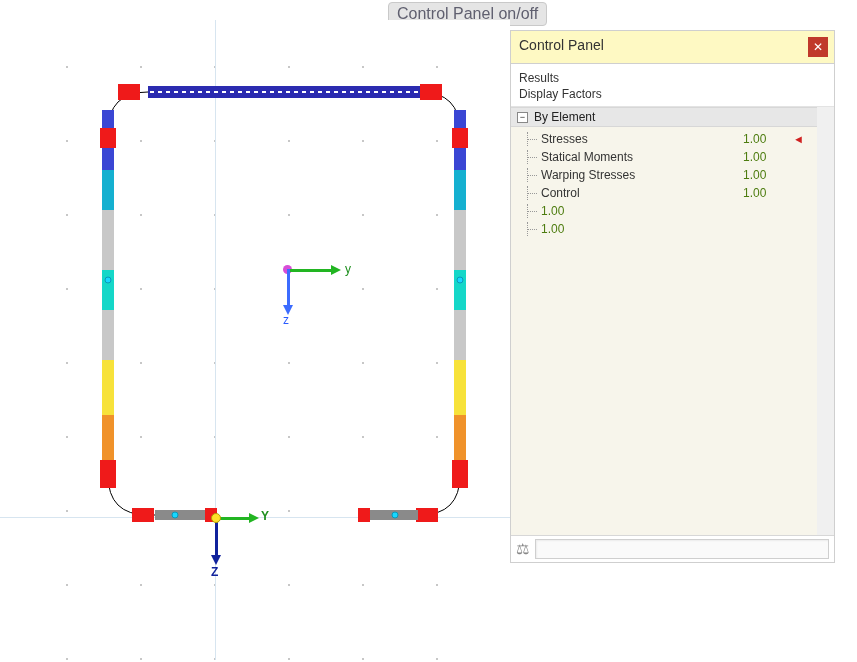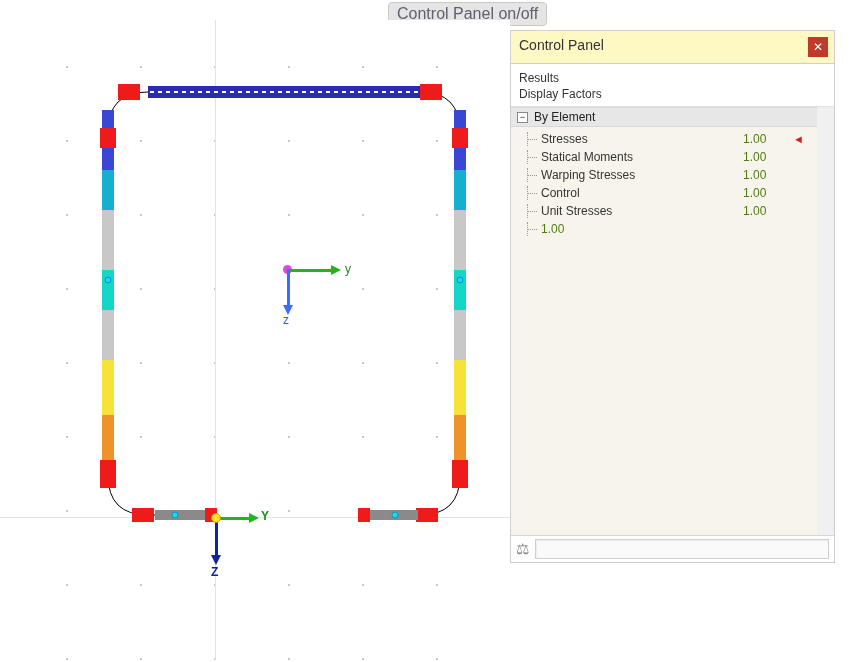--- a/index.html
+++ b/index.html
@@ -381,21 +381,20 @@
           <span class="marker"></span>
         </div>
         <div class="tree-row">
           <span class="tree-line"></span>
           <span class="tree-label">Control</span>
           <span class="tree-value">1.00</span>
           <span class="marker"></span>
         </div>
         <div class="tree-row">
           <span class="tree-line"></span>
-          <span class="tree-label">Unit Stresses</span>
           <span class="tree-value">1.00</span>
           <span class="marker"></span>
         </div>
         <div class="tree-row">
           <span class="tree-line"></span>
           <span class="tree-value">1.00</span>
           <span class="marker"></span>
         </div>
       </div>
     </div>

